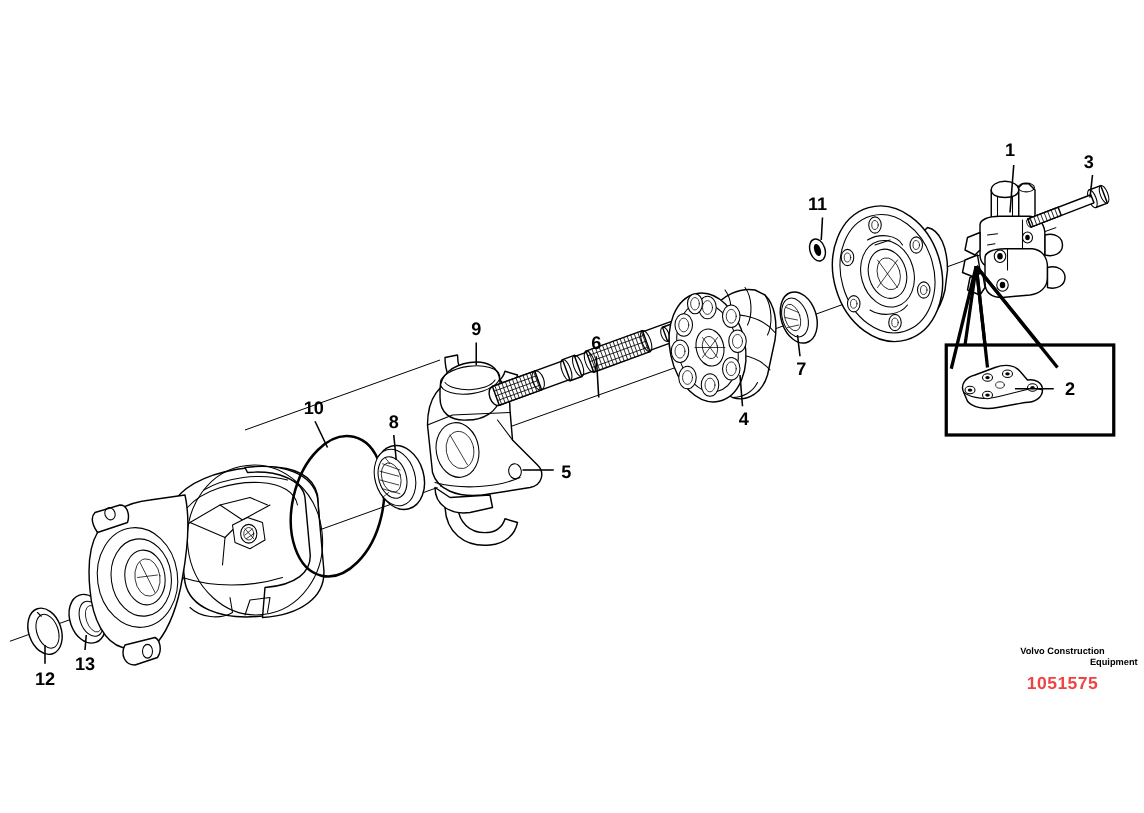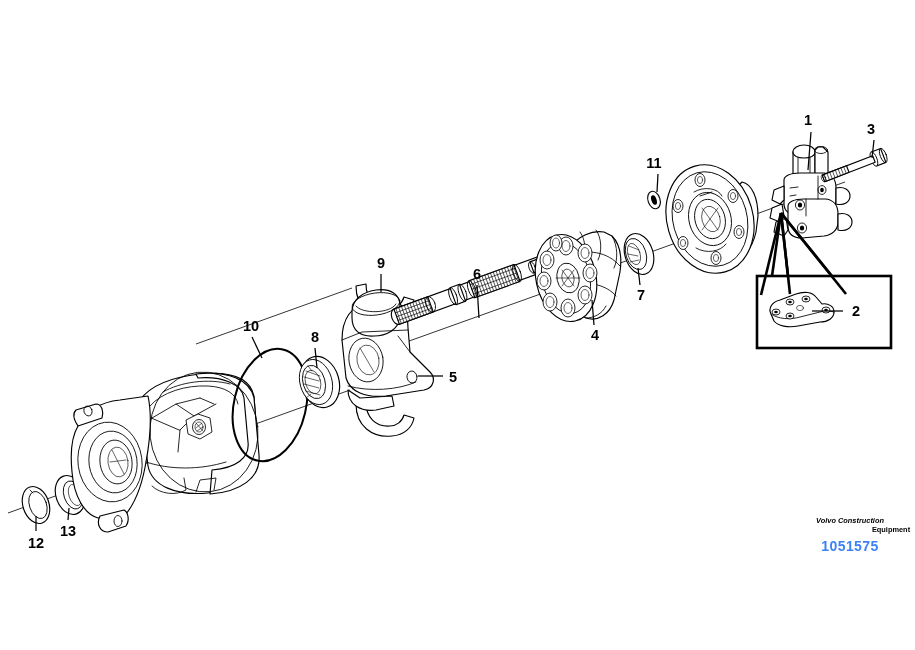--- a/index.html
+++ b/index.html
@@ -16,21 +16,21 @@
   .blk{fill:#000000;stroke:none;}
   .lead{fill:none;stroke:#000;stroke-width:1.25;stroke-linecap:butt;}
   .axis{fill:none;stroke:#000;stroke-width:0.8;stroke-linecap:butt;}
   .callout{fill:none;stroke:#000;stroke-width:2.6;stroke-linecap:butt;stroke-linejoin:miter;}
   .boxline{fill:none;stroke:#000;stroke-width:2.6;}
   .lbl{font-family:"Liberation Sans","DejaVu Sans",sans-serif;
        font-size:14.5px;font-weight:bold;fill:#000;}
   .foot-small{position:absolute;text-align:center;font-size:7.4px;
        line-height:9px;color:#000;font-weight:bold;}
   .foot-num{position:absolute;text-align:center;font-size:14px;
-       font-weight:bold;color:#3b82f6;letter-spacing:.4px;}
+       font-weight:bold;color:#ef4444;letter-spacing:.4px;}
 </style>
 </head>
 <body>
 
 <div id="stage">
 
 <svg id="dwg" viewBox="0 0 915 650">
 
   <g>
     <line class="axis" x1="8" y1="513" x2="350" y2="390"></line>
@@ -439,17 +439,17 @@
     <text class="lbl" x="381" y="268" text-anchor="middle">9</text>
     <text class="lbl" x="453" y="382" text-anchor="middle">5</text>
     <text class="lbl" x="315" y="342" text-anchor="middle">8</text>
     <text class="lbl" x="251" y="331" text-anchor="middle">10</text>
     <text class="lbl" x="36" y="548" text-anchor="middle">12</text>
     <text class="lbl" x="68" y="536" text-anchor="middle">13</text>
   </g>
 
 </svg>
 
-<div class="foot-small" style="left:795px;top:516px;width:110px;font-style:italic;">Volvo Construction</div>
+<div class="foot-small" style="left:795px;top:516px;width:110px;">Volvo Construction</div>
 <div class="foot-small" style="left:836px;top:525px;width:110px;">Equipment</div>
 <div class="foot-num" style="left:795px;top:538px;width:110px;">1051575</div>
 
 </div>
 
 </body></html>

